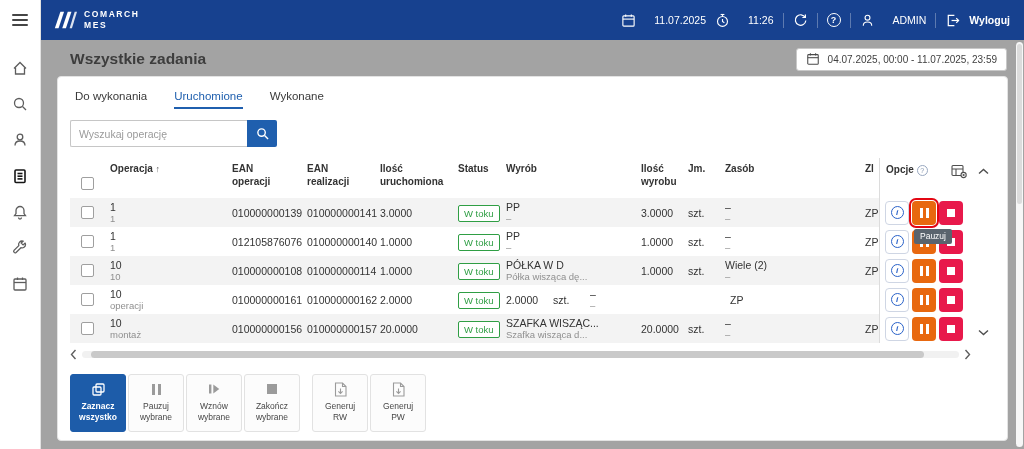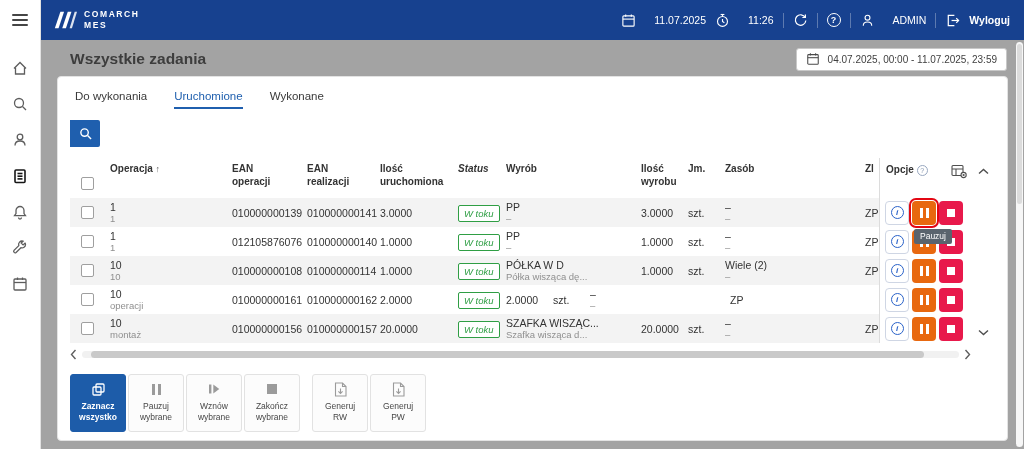--- a/index.html
+++ b/index.html
@@ -53,21 +53,21 @@
   .thead { display:flex; height:40px; align-items:flex-start; padding-top:4px; }
   .thead .c-check { align-self:center; padding-top:0; margin-top:6px; }
   .hcell { font-size:10px; font-weight:bold; color:#333; line-height:1.3; cursor:pointer; }
   .h1,.h2 { display:block; }
   .sort { color:#666; font-weight:normal; font-size:9px; }
   .trow { display:flex; height:29px; align-items:center; cursor:pointer; }
   #rows-host .trow:nth-child(odd) { background:#f3f3f3; }
   .cell { flex-shrink:0; padding-right:6px; overflow:hidden; white-space:nowrap; }
   .c-check { width:40px; display:flex; justify-content:center; }
   .c-op { width:122px; } .c-eanop { width:75px; } .c-eanreal { width:73px; }
-  .c-qty { width:78px; } .c-status { width:48px;font-style:italic; } .c-prod { width:135px; }
+  .c-qty { width:78px; } .c-status { width:48px; } .c-prod { width:135px; }
   .c-prodqty { width:47px; } .c-jm { width:37px; } .c-zasob { width:140px; } .c-zl { width:60px; }
   .two { display:flex; flex-direction:column; justify-content:center; line-height:1.18; }
   .l1 { font-size:10.5px; color:#333; display:block; }
   .l2 { font-size:9.5px; color:#8f8f8f; display:block; }
   .checkbox { width:13px; height:13px; border:1px solid #9f9f9f; border-radius:2px; background:#fff; display:inline-block; cursor:pointer; }
   .status-badge { display:inline-block; border:1px solid var(--c-green,#2f9e44); color:var(--c-green,#2f9e44); font-size:9.5px; padding:2px 5px; border-radius:2px; background:#fff; }
 
   
   .opts { width:92px; flex-shrink:0; border-left:1px solid #dcdcdc; display:flex; flex-direction:column; background:#fff; }
   .opts-header { height:40px; display:flex; align-items:flex-start; padding:6px 4px 0 6px; gap:3px; }
@@ -256,20 +256,21 @@
 
     <section class="card">
 
       <div class="tabs">
         <span class="tab">Do wykonania</span>
         <span class="tab active">Uruchomione</span>
         <span class="tab">Wykonane</span>
       </div>
 
       <div class="search-row">
+        <input class="search-input" type="text" placeholder="Wyszukaj operację" style="">
         <button class="search-btn">
           <svg width="13" height="13" viewBox="0 0 14 14" fill="none" stroke="#fff" stroke-width="1.5">
               <circle cx="6" cy="6" r="4"></circle>
               <line x1="9.2" y1="9.2" x2="13" y2="13"></line>
             </svg>
         </button>
       </div>
 
       <div class="table-outer">
         <div class="table-scroll">

